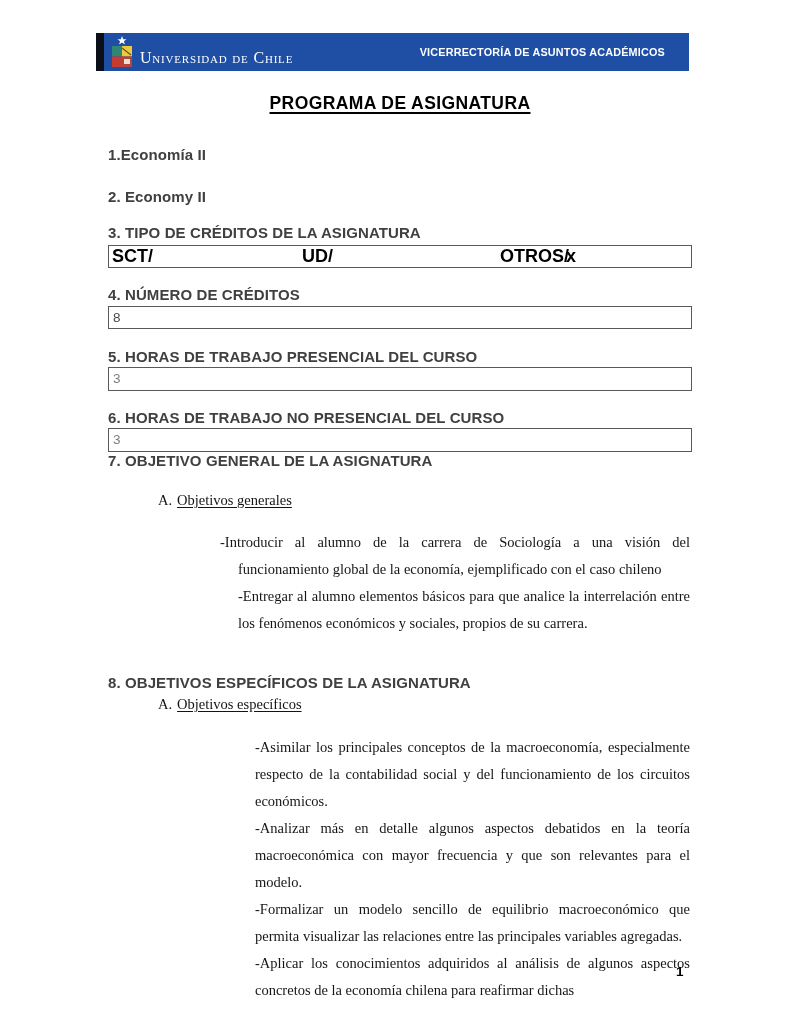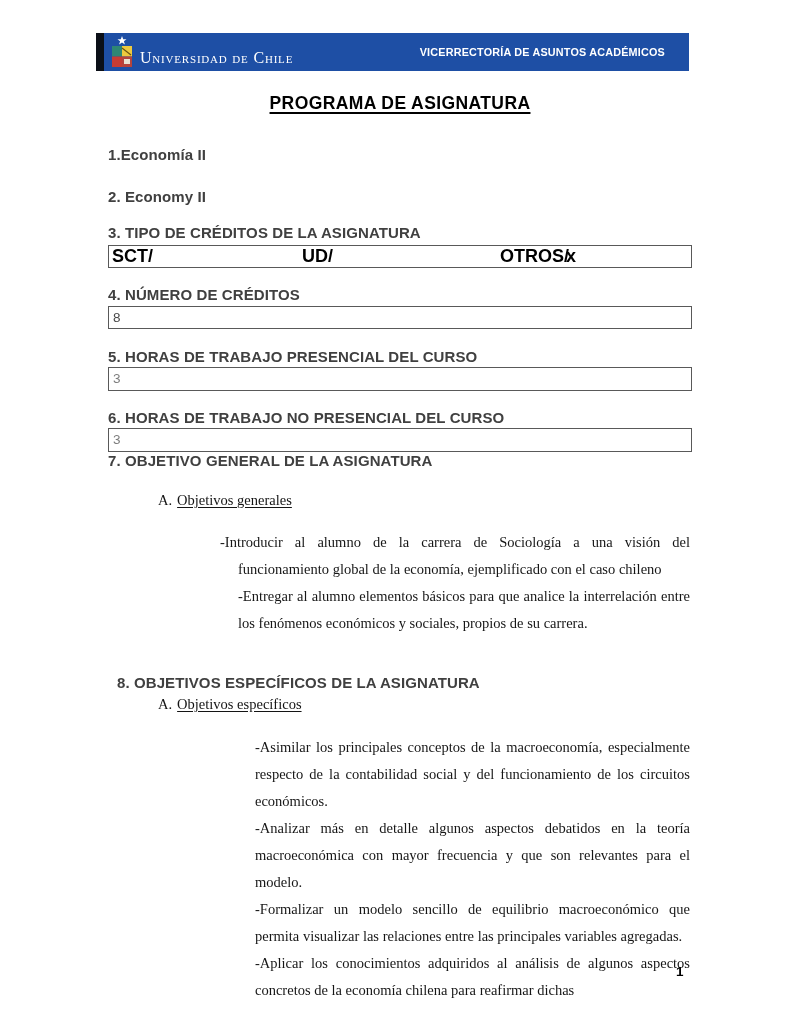--- a/index.html
+++ b/index.html
@@ -137,21 +137,21 @@
 
   <div class="h" style="top:452px;">7. OBJETIVO GENERAL DE LA ASIGNATURA</div>
   <div class="sub serif" style="top:492px;">
     <span class="pfx">A.</span><span class="u">Objetivos generales</span>
   </div>
   <div class="paras paras7">
     <p class="hang">-Introducir al alumno de la carrera de Sociología a una visión del funcionamiento global de la economía, ejemplificado con el caso chileno</p>
     <p>-Entregar al alumno elementos básicos para que analice la interrelación entre los fenómenos económicos y sociales, propios de su carrera.</p>
   </div>
 
-  <div class="h" style="top:674px;margin-left:9px;">8. OBJETIVOS ESPECÍFICOS DE LA ASIGNATURA</div>
+  <div class="h" style="top:674px;">8. OBJETIVOS ESPECÍFICOS DE LA ASIGNATURA</div>
   <div class="sub serif" style="top:696px;">
     <span class="pfx">A.</span><span class="u">Objetivos específicos</span>
   </div>
   <div class="paras paras8">
     <p>-Asimilar los principales conceptos de la macroeconomía, especialmente respecto de la contabilidad social y del funcionamiento de los circuitos económicos.</p>
     <p>-Analizar más en detalle algunos aspectos debatidos en la teoría macroeconómica con mayor frecuencia y que son relevantes para el modelo.</p>
     <p>-Formalizar un modelo sencillo de equilibrio macroeconómico que permita visualizar las relaciones entre las principales variables agregadas.</p>
     <p>-Aplicar los conocimientos adquiridos al análisis de algunos aspectos concretos de la economía chilena para reafirmar dichas</p>
   </div>
 

